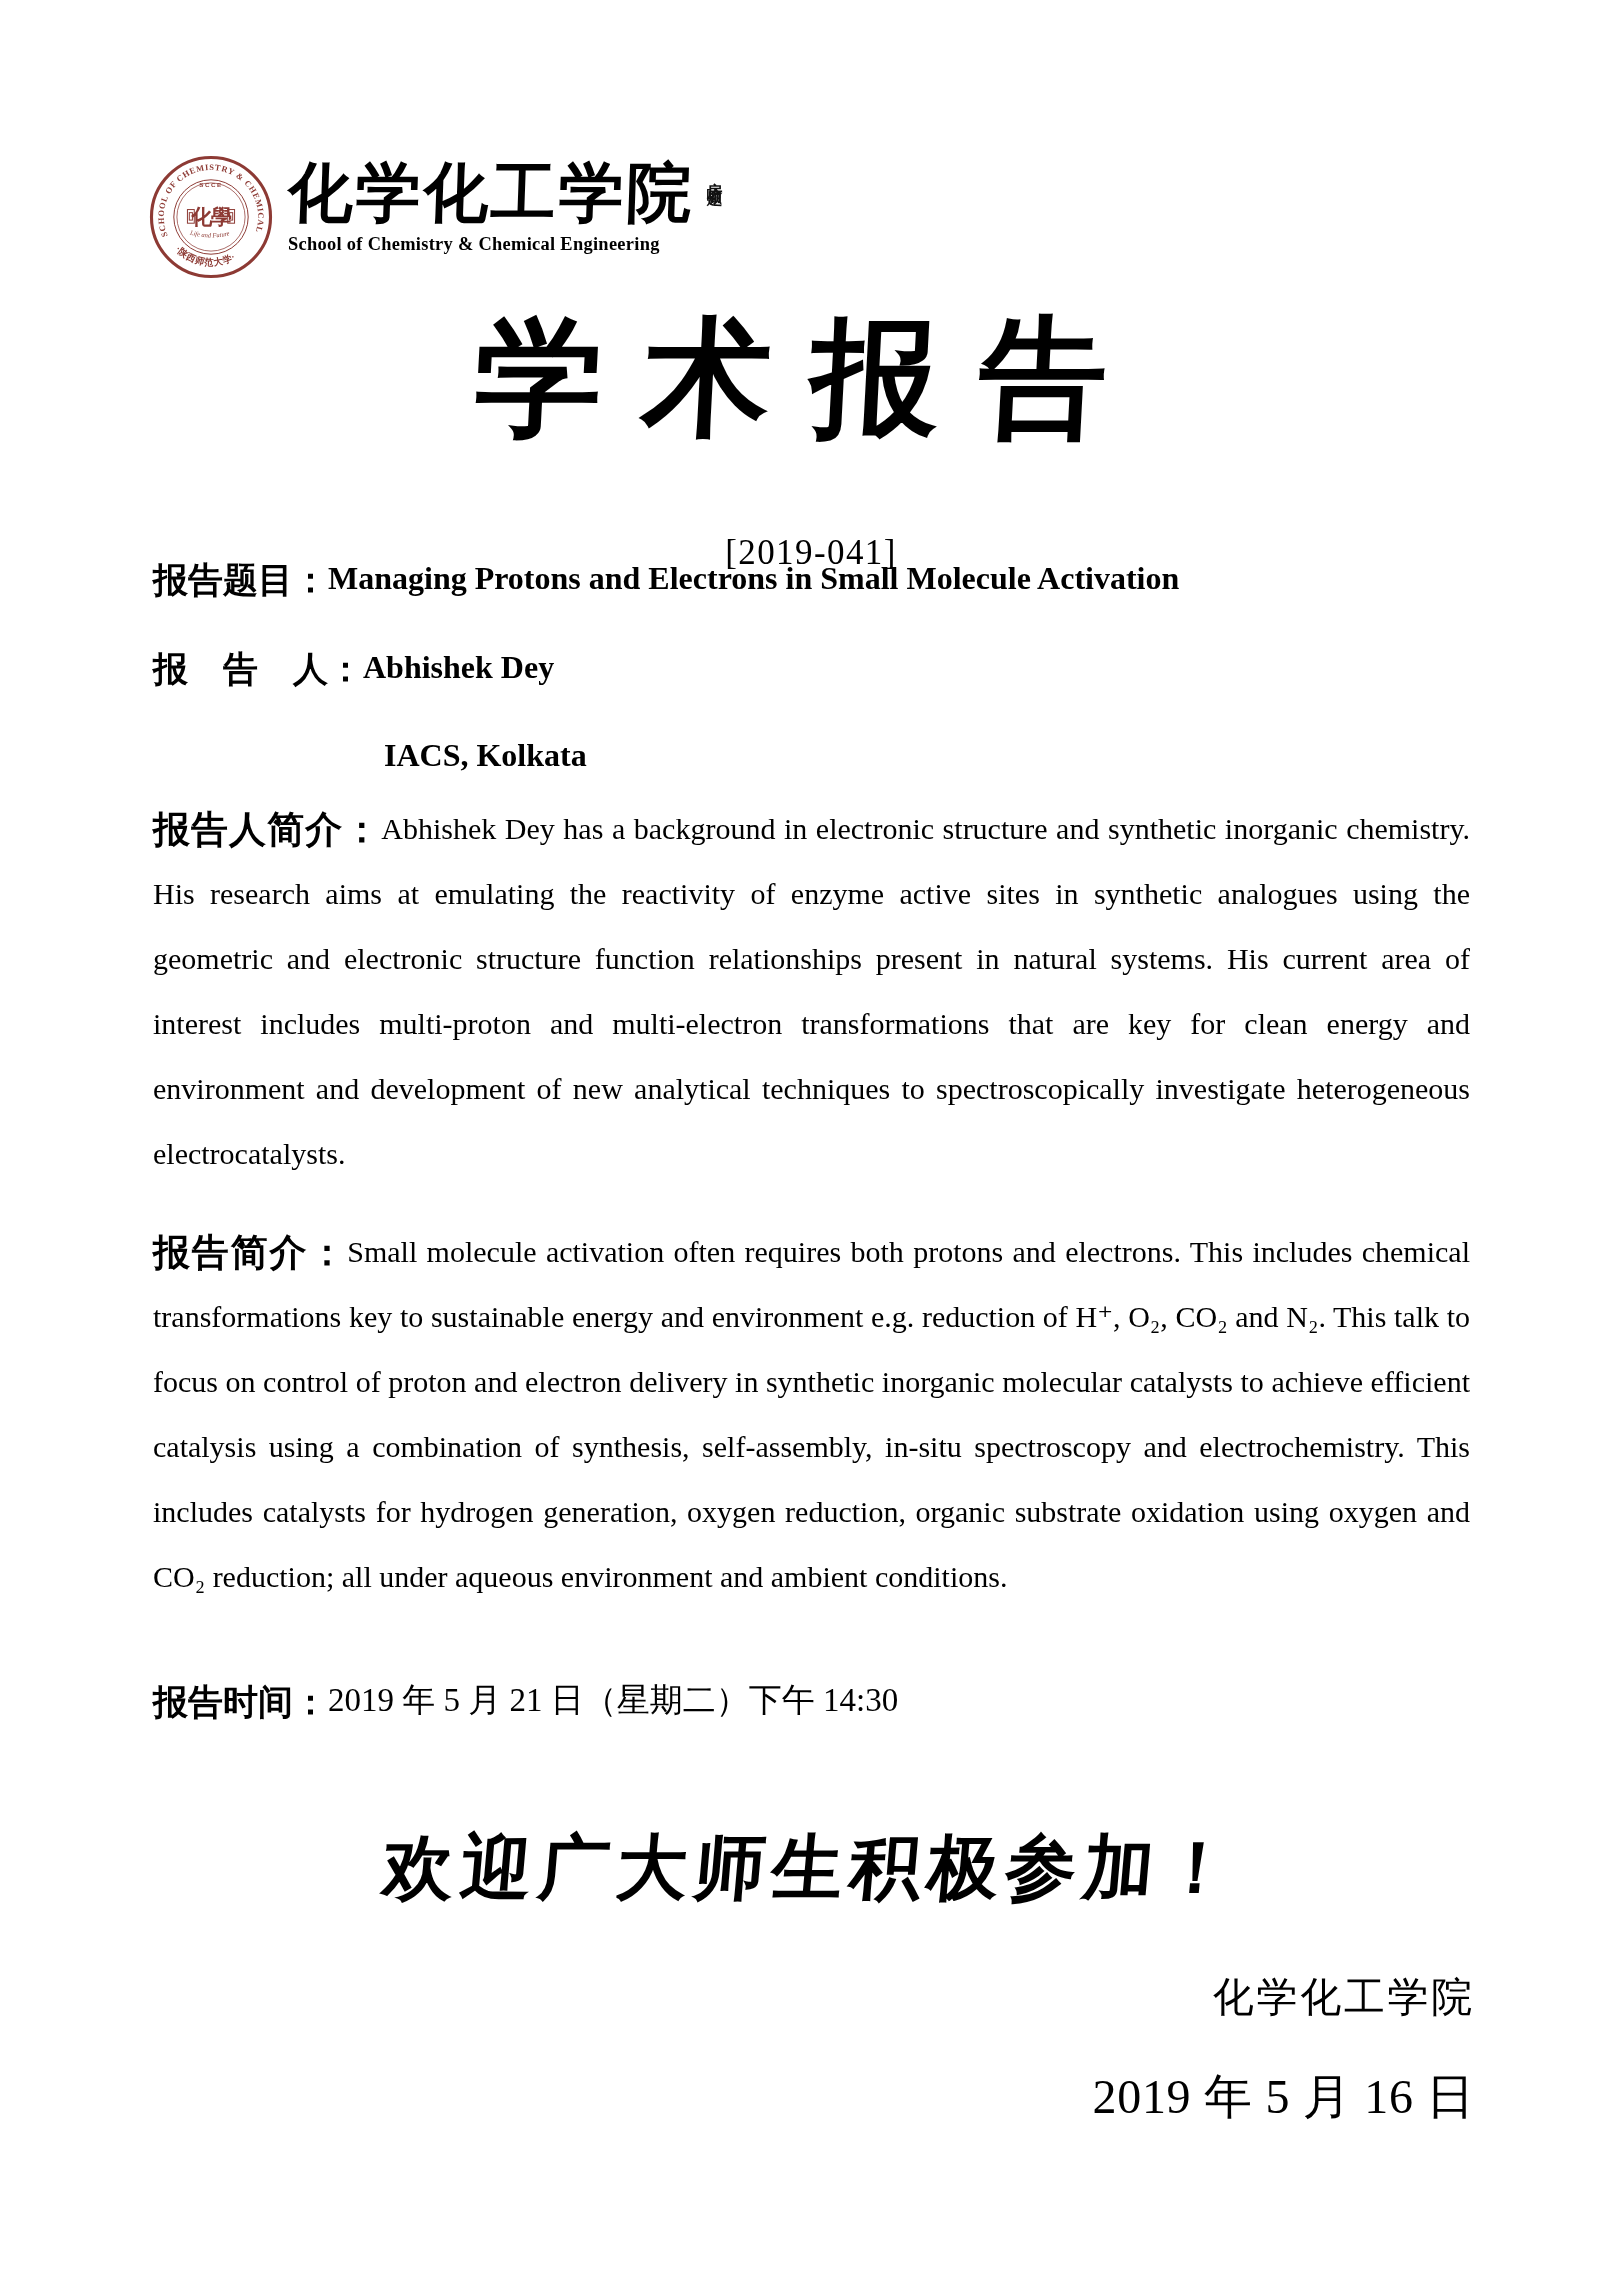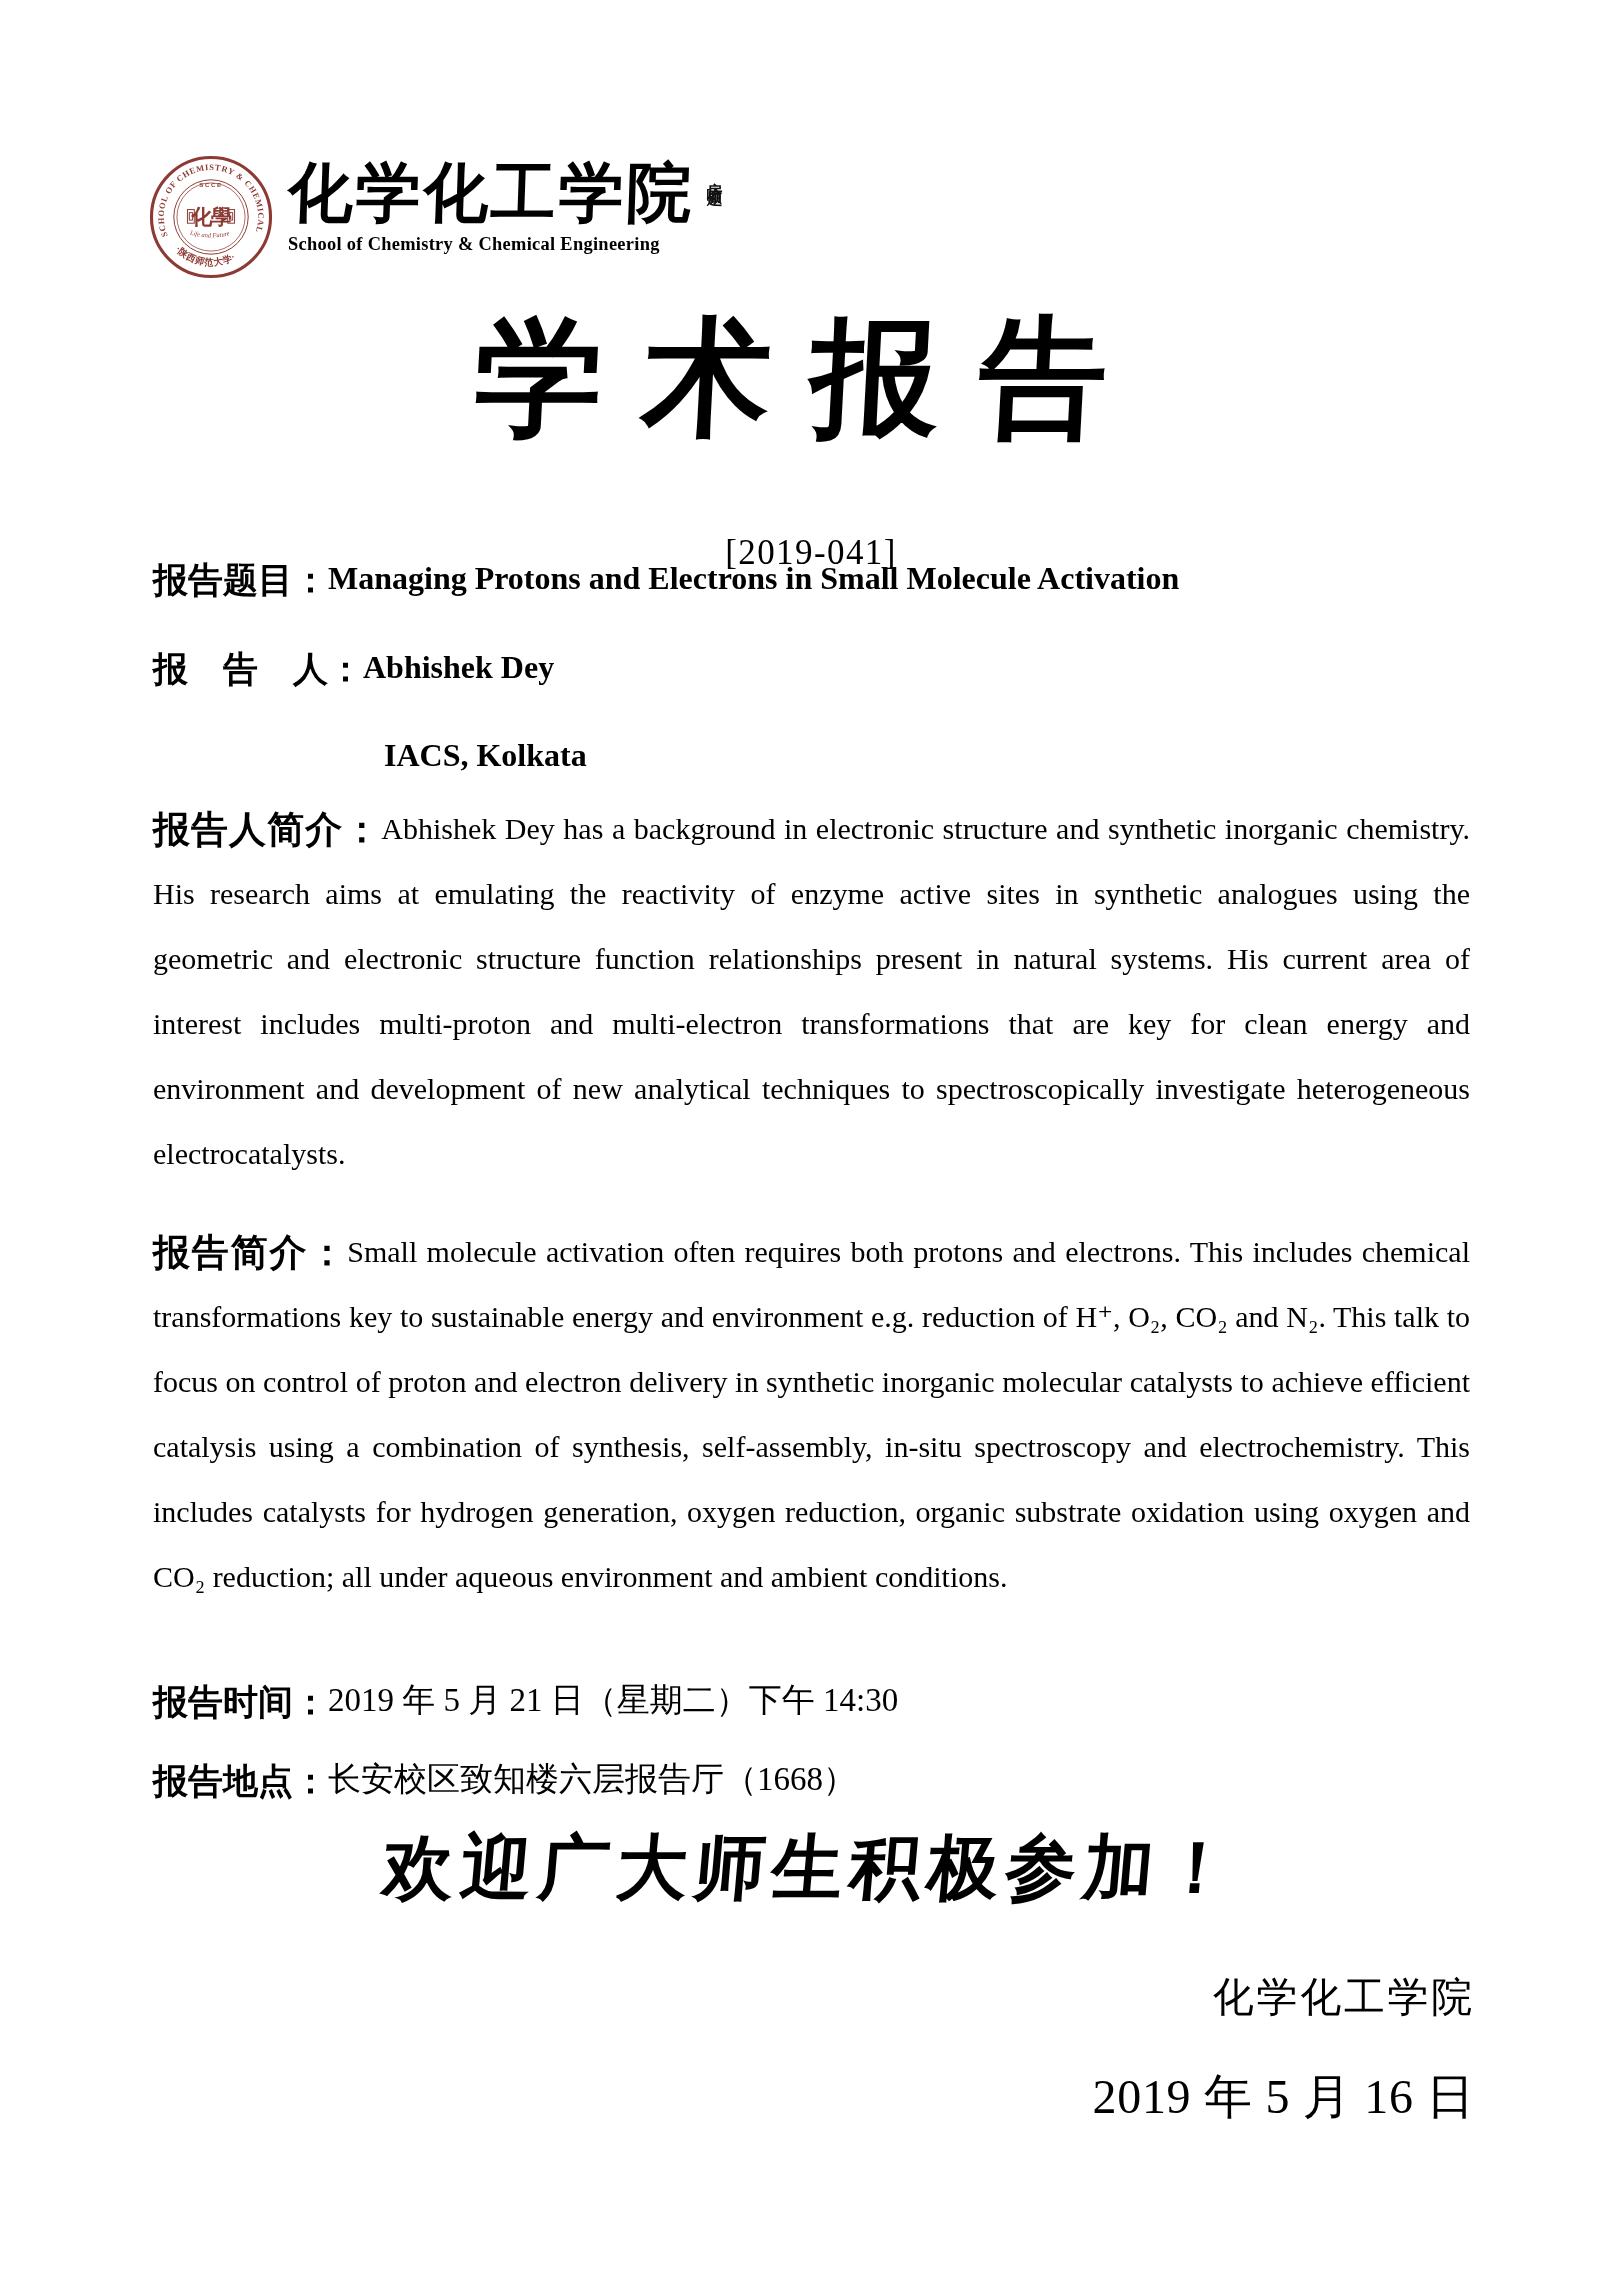--- a/index.html
+++ b/index.html
@@ -146,23 +146,20 @@
   </div>
 
   <div class="para para-abs">
     <span class="label">报告简介：</span><span>Small molecule activation often requires both protons and electrons. This includes chemical transformations key to sustainable energy and environment e.g. reduction of H⁺, O₂, CO₂ and N₂. This talk to focus on control of proton and electron delivery in synthetic inorganic molecular catalysts to achieve efficient catalysis using a combination of synthesis, self-assembly, in-situ spectroscopy and electrochemistry. This includes catalysts for hydrogen generation, oxygen reduction, organic substrate oxidation using oxygen and CO₂ reduction; all under aqueous environment and ambient conditions.</span>
   </div>
 
   <div class="field row-time">
     <span class="label">报告时间：</span><span class="value">2019 年 5 月 21 日（星期二）下午 14:30</span>
   </div>
 
-  <div class="field row-venue">
-    <span class="label">报告地点：</span><span class="value">长安校区致知楼六层报告厅（1668）</span>
-  </div>
 
   <div class="welcome">欢迎广大师生积极参加！</div>
 
   <div class="footer">
     <div class="footer-org">化学化工学院</div>
     <div class="footer-date">2019 年 5 月 16 日</div>
   </div>
 
 </div>
 

